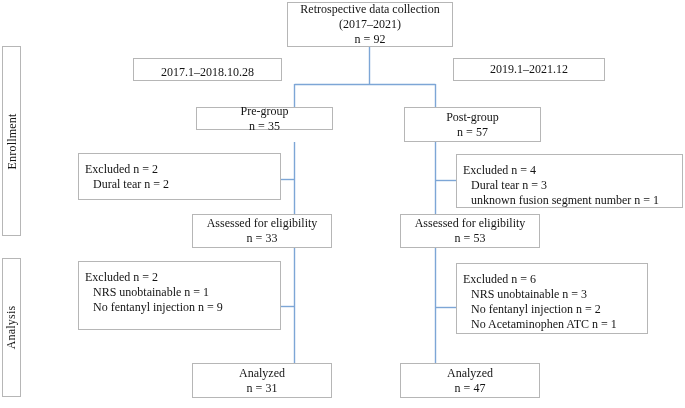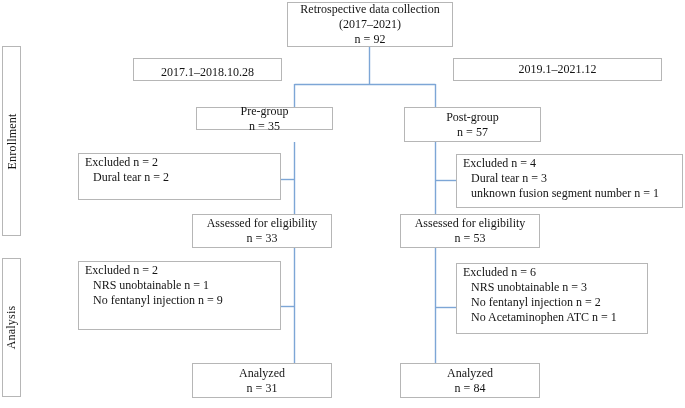--- a/index.html
+++ b/index.html
@@ -29,21 +29,21 @@
     line-height:15px;
   }
   .center{
     display:flex;
     flex-direction:column;
     align-items:center;
     justify-content:center;
     text-align:center;
   }
   .left-align{
-    padding:1px 6px;
+    padding:8px 6px;
     text-align:left;
   }
   .left-align .subline{padding-left:8px;}
   .stage{
     display:flex;
     align-items:center;
     justify-content:center;
   }
   .stage span{
     transform:rotate(-90deg);
@@ -80,21 +80,21 @@
 
   <div class="box center" style="left:287px;top:2px;width:166px;height:45px;">
     <div>Retrospective data collection</div>
     <div>(2017–2021)</div>
     <div>n = 92</div>
   </div>
 
   <div class="box center" style="left:133px;top:58px;width:149px;height:23px;justify-content:flex-end;">
     <div>2017.1–2018.10.28</div>
   </div>
-  <div class="box center" style="left:453px;top:58px;width:209px;height:23px;">
+  <div class="box center" style="left:453px;top:58px;width:152px;height:23px;">
     <div>2019.1–2021.12</div>
   </div>
 
   <div class="box stage" style="left:2px;top:46px;width:19px;height:190px;">
     <span>Enrollment</span>
   </div>
   <div class="box stage" style="left:2px;top:258px;width:19px;height:139px;">
     <span>Analysis</span>
   </div>
 
@@ -137,16 +137,16 @@
     <div class="subline">No fentanyl injection n = 2</div>
     <div class="subline">No Acetaminophen ATC n = 1</div>
   </div>
 
   <div class="box center" style="left:192px;top:363px;width:140px;height:35px;">
     <div>Analyzed</div>
     <div>n = 31</div>
   </div>
   <div class="box center" style="left:400px;top:363px;width:140px;height:35px;">
     <div>Analyzed</div>
-    <div>n = 84</div>
+    <div>n = 47</div>
   </div>
 
 </div>
 
 </body></html>

